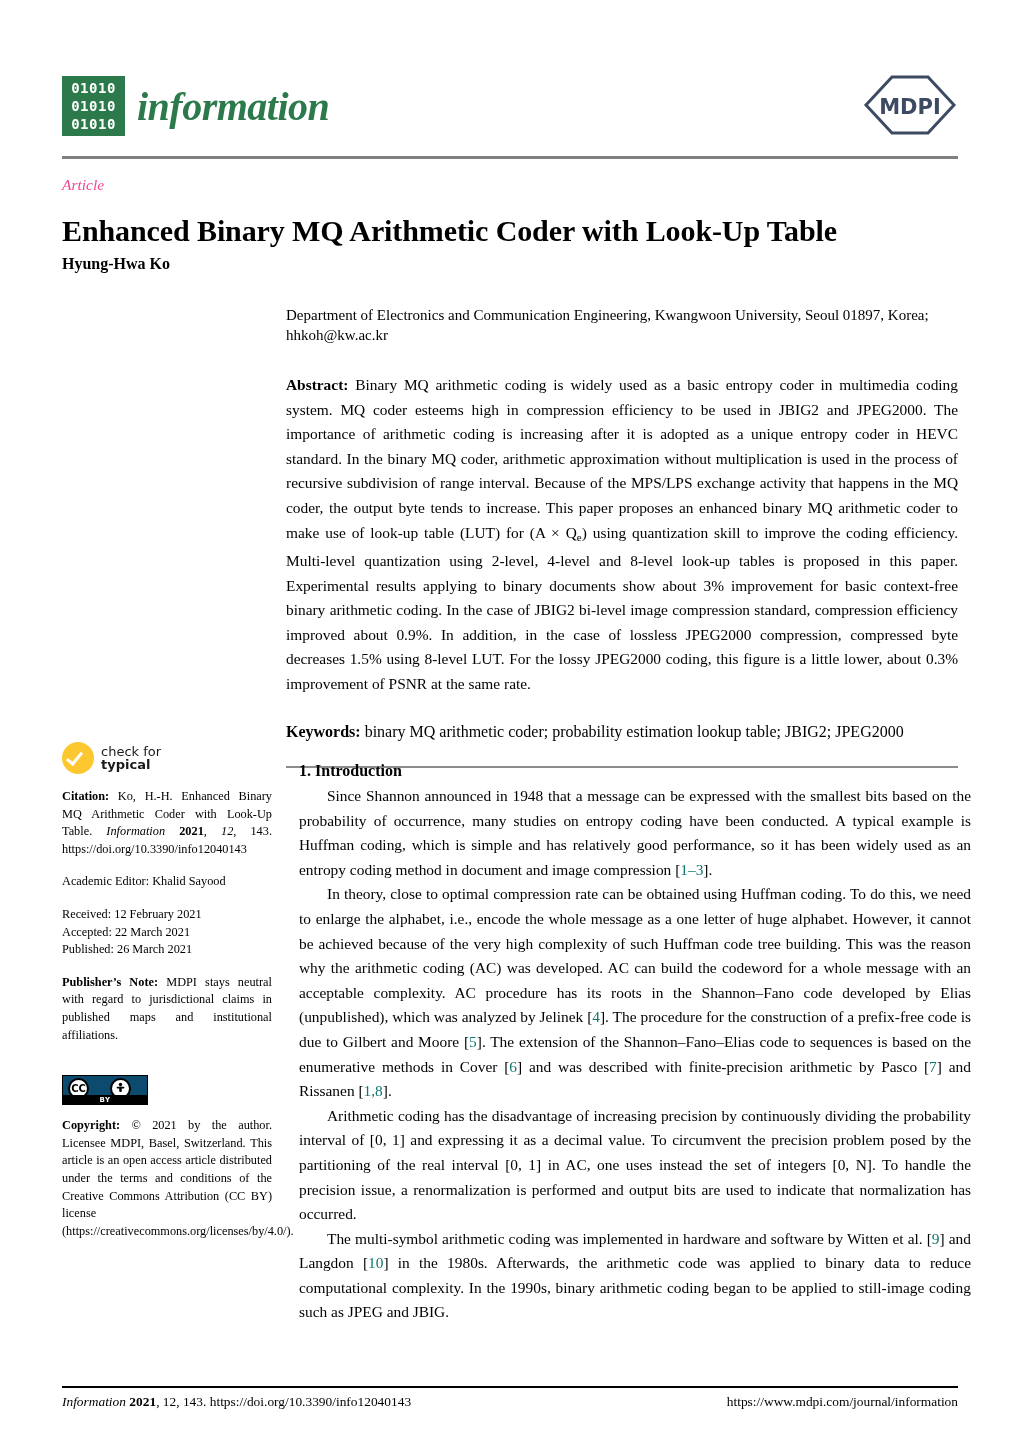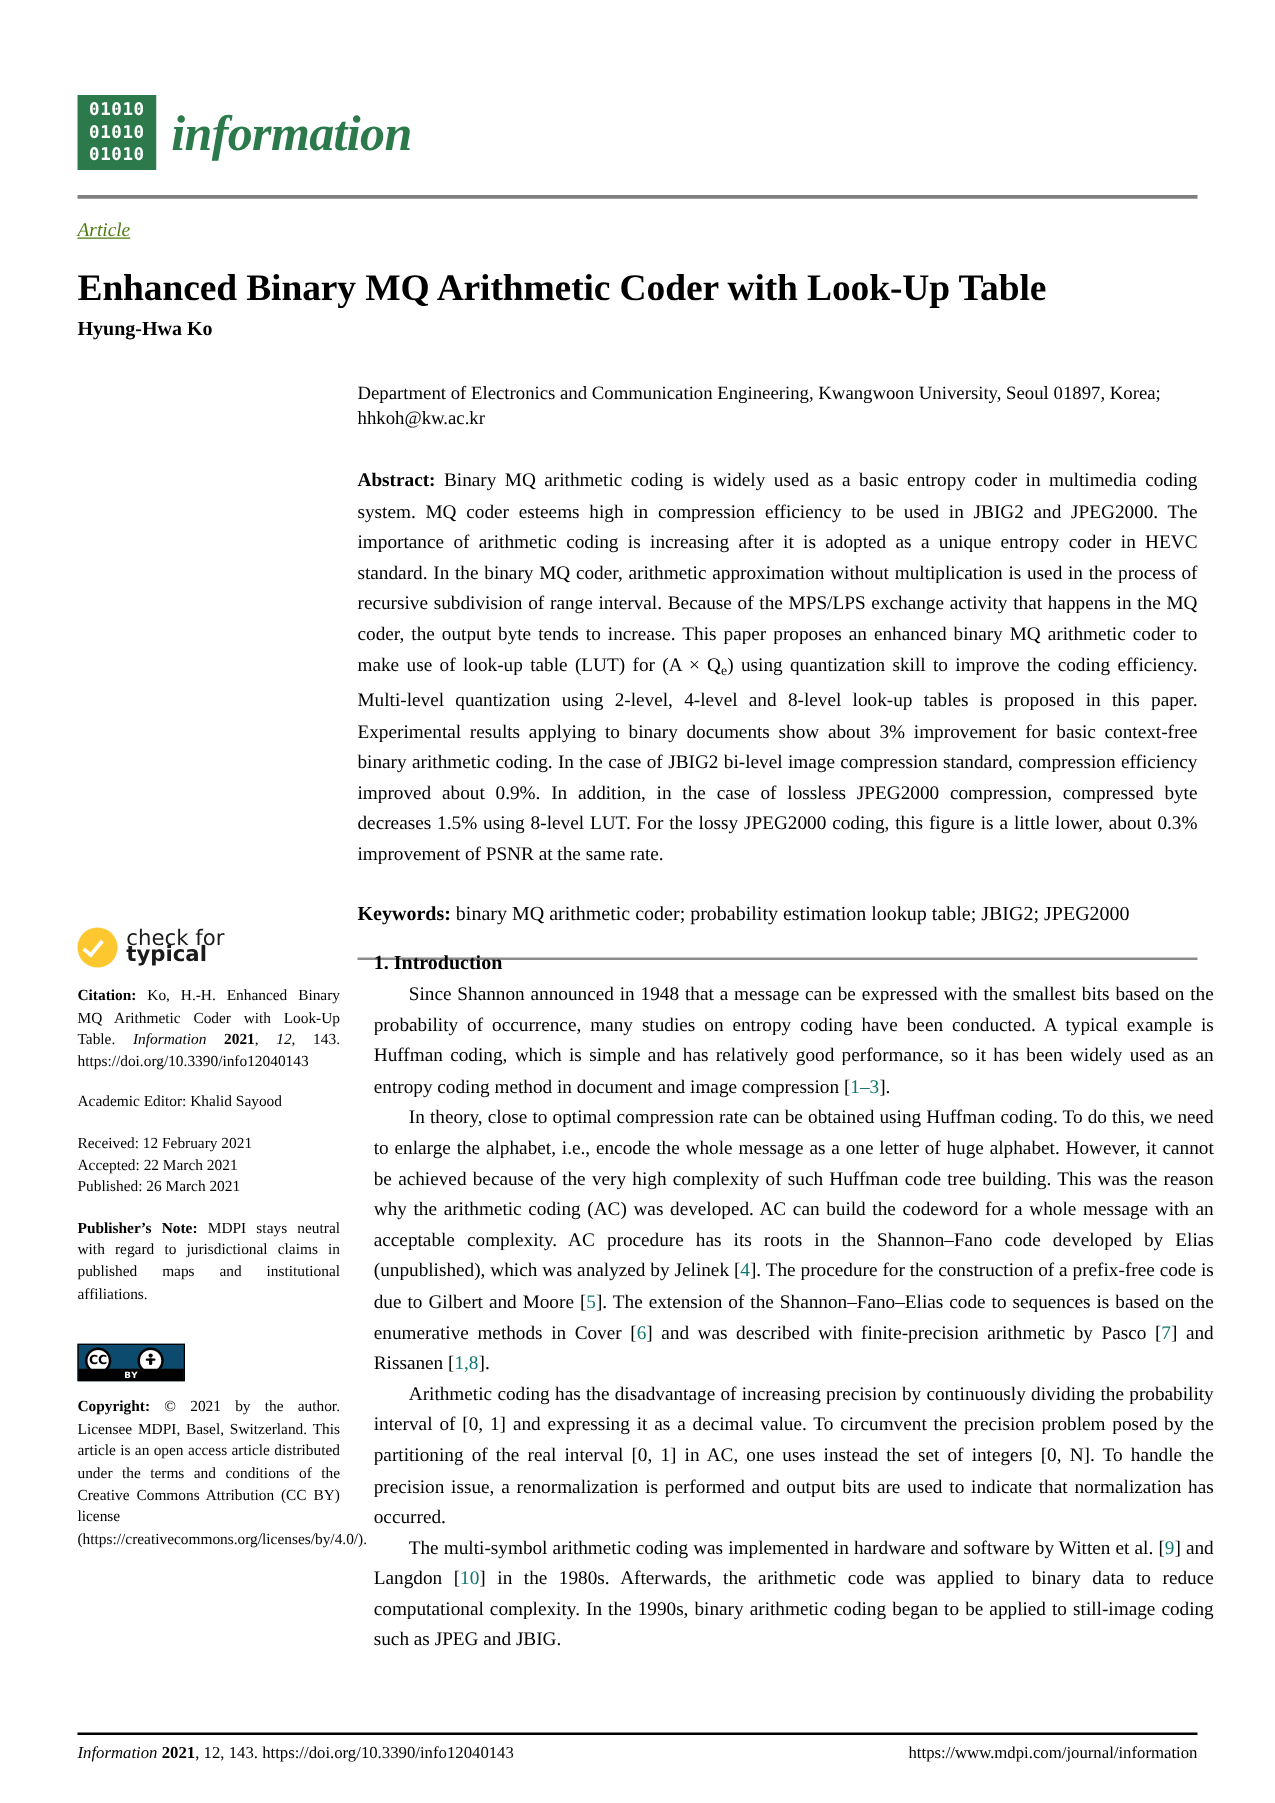--- a/index.html
+++ b/index.html
@@ -83,22 +83,21 @@
     background: #808080;
   }
 
   
   .article-type {
     position: absolute;
     left: 62px;
     top: 176px;
     font-style: italic;
     font-size: 15.5px;
-    color: #4d7c0f;
-    text-decoration: underline;
+    color: #ec4899;
   }
   .paper-title {
     position: absolute;
     left: 62px;
     top: 192px;
     width: 900px;
     font-size: 30px;
     font-weight: bold;
     line-height: 38px;
     letter-spacing: -0.1px;
@@ -205,21 +204,21 @@
     width: 9px;
     height: 16px;
     border: 3.5px solid #ffffff;
     border-top: none;
     border-left: none;
     transform: rotate(40deg);
     box-sizing: border-box;
   }
   .updates-text {
     font-family: "DejaVu Sans", "Liberation Sans", sans-serif;
-    font-size: 17px;
+    font-size: 13px;
     line-height: 13.5px;
     color: #1a1a1a;
   }
   .updates-text .b2 { font-weight: bold; }
 
   .cc-badge {
     width: 86px;
     height: 30px;
     background: #0c4a6e;
     position: relative;
@@ -292,20 +291,26 @@
   <div class="masthead">
     <div class="journal-logo">
       <div class="binary-mark">
         <div class="binary-row">01010</div>
         <div class="binary-row">01010</div>
         <div class="binary-row">01010</div>
       </div>
       <div class="journal-name">information</div>
     </div>
 
+    <div class="mdpi-logo">
+      <svg width="96" height="62" viewBox="0 0 96 62" xmlns="http://www.w3.org/2000/svg">
+        <polygon points="30,3 66,3 92,31 66,59 30,59 4,31" fill="none" stroke="#3d4a63" stroke-width="3"></polygon>
+        <text x="48" y="40" text-anchor="middle" font-family="DejaVu Sans, Liberation Sans, sans-serif" font-size="21" font-weight="bold" fill="#3d4a63">MDPI</text>
+      </svg>
+    </div>
   </div>
   <div class="masthead-rule"></div>
 
   <div class="article-type">Article</div>
   <h1 class="paper-title">Enhanced Binary MQ Arithmetic Coder with Look-Up Table</h1>
   <div class="authors">Hyung-Hwa Ko</div>
 
   <div class="abs-col">
     <div class="affiliation">
       <span>Department of Electronics and Communication Engineering, Kwangwoon University, Seoul 01897, Korea;</span><br>

